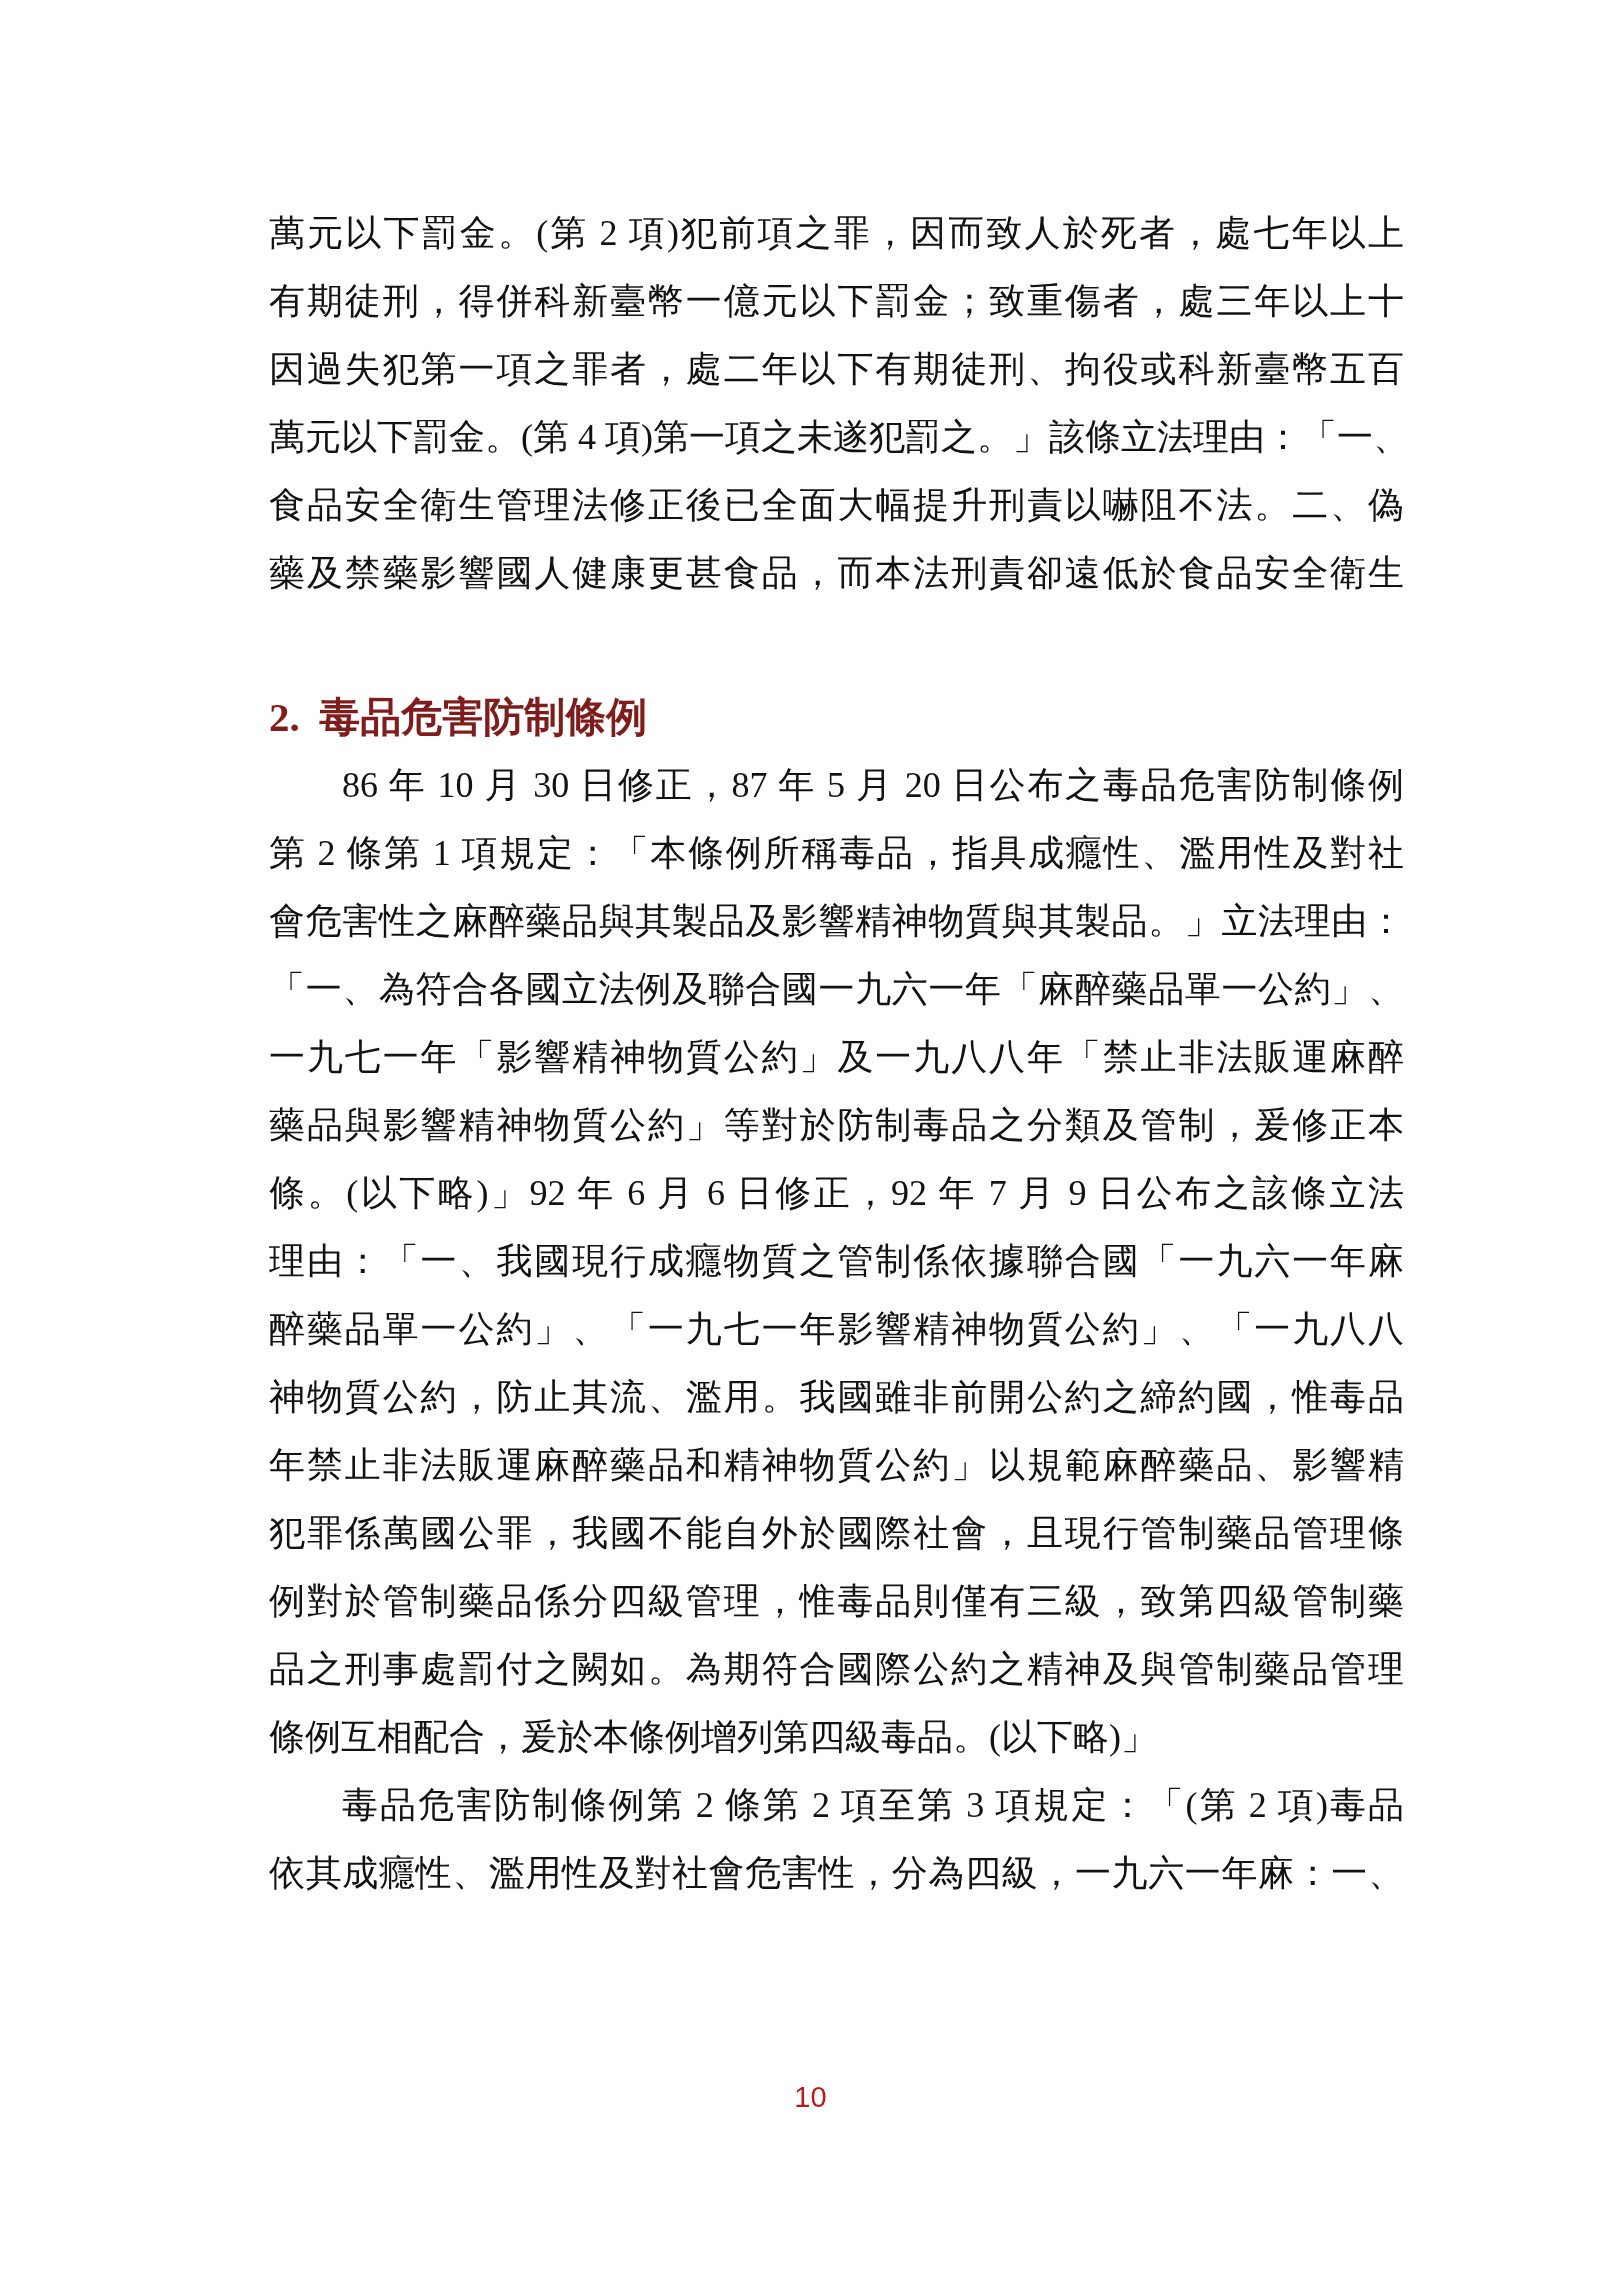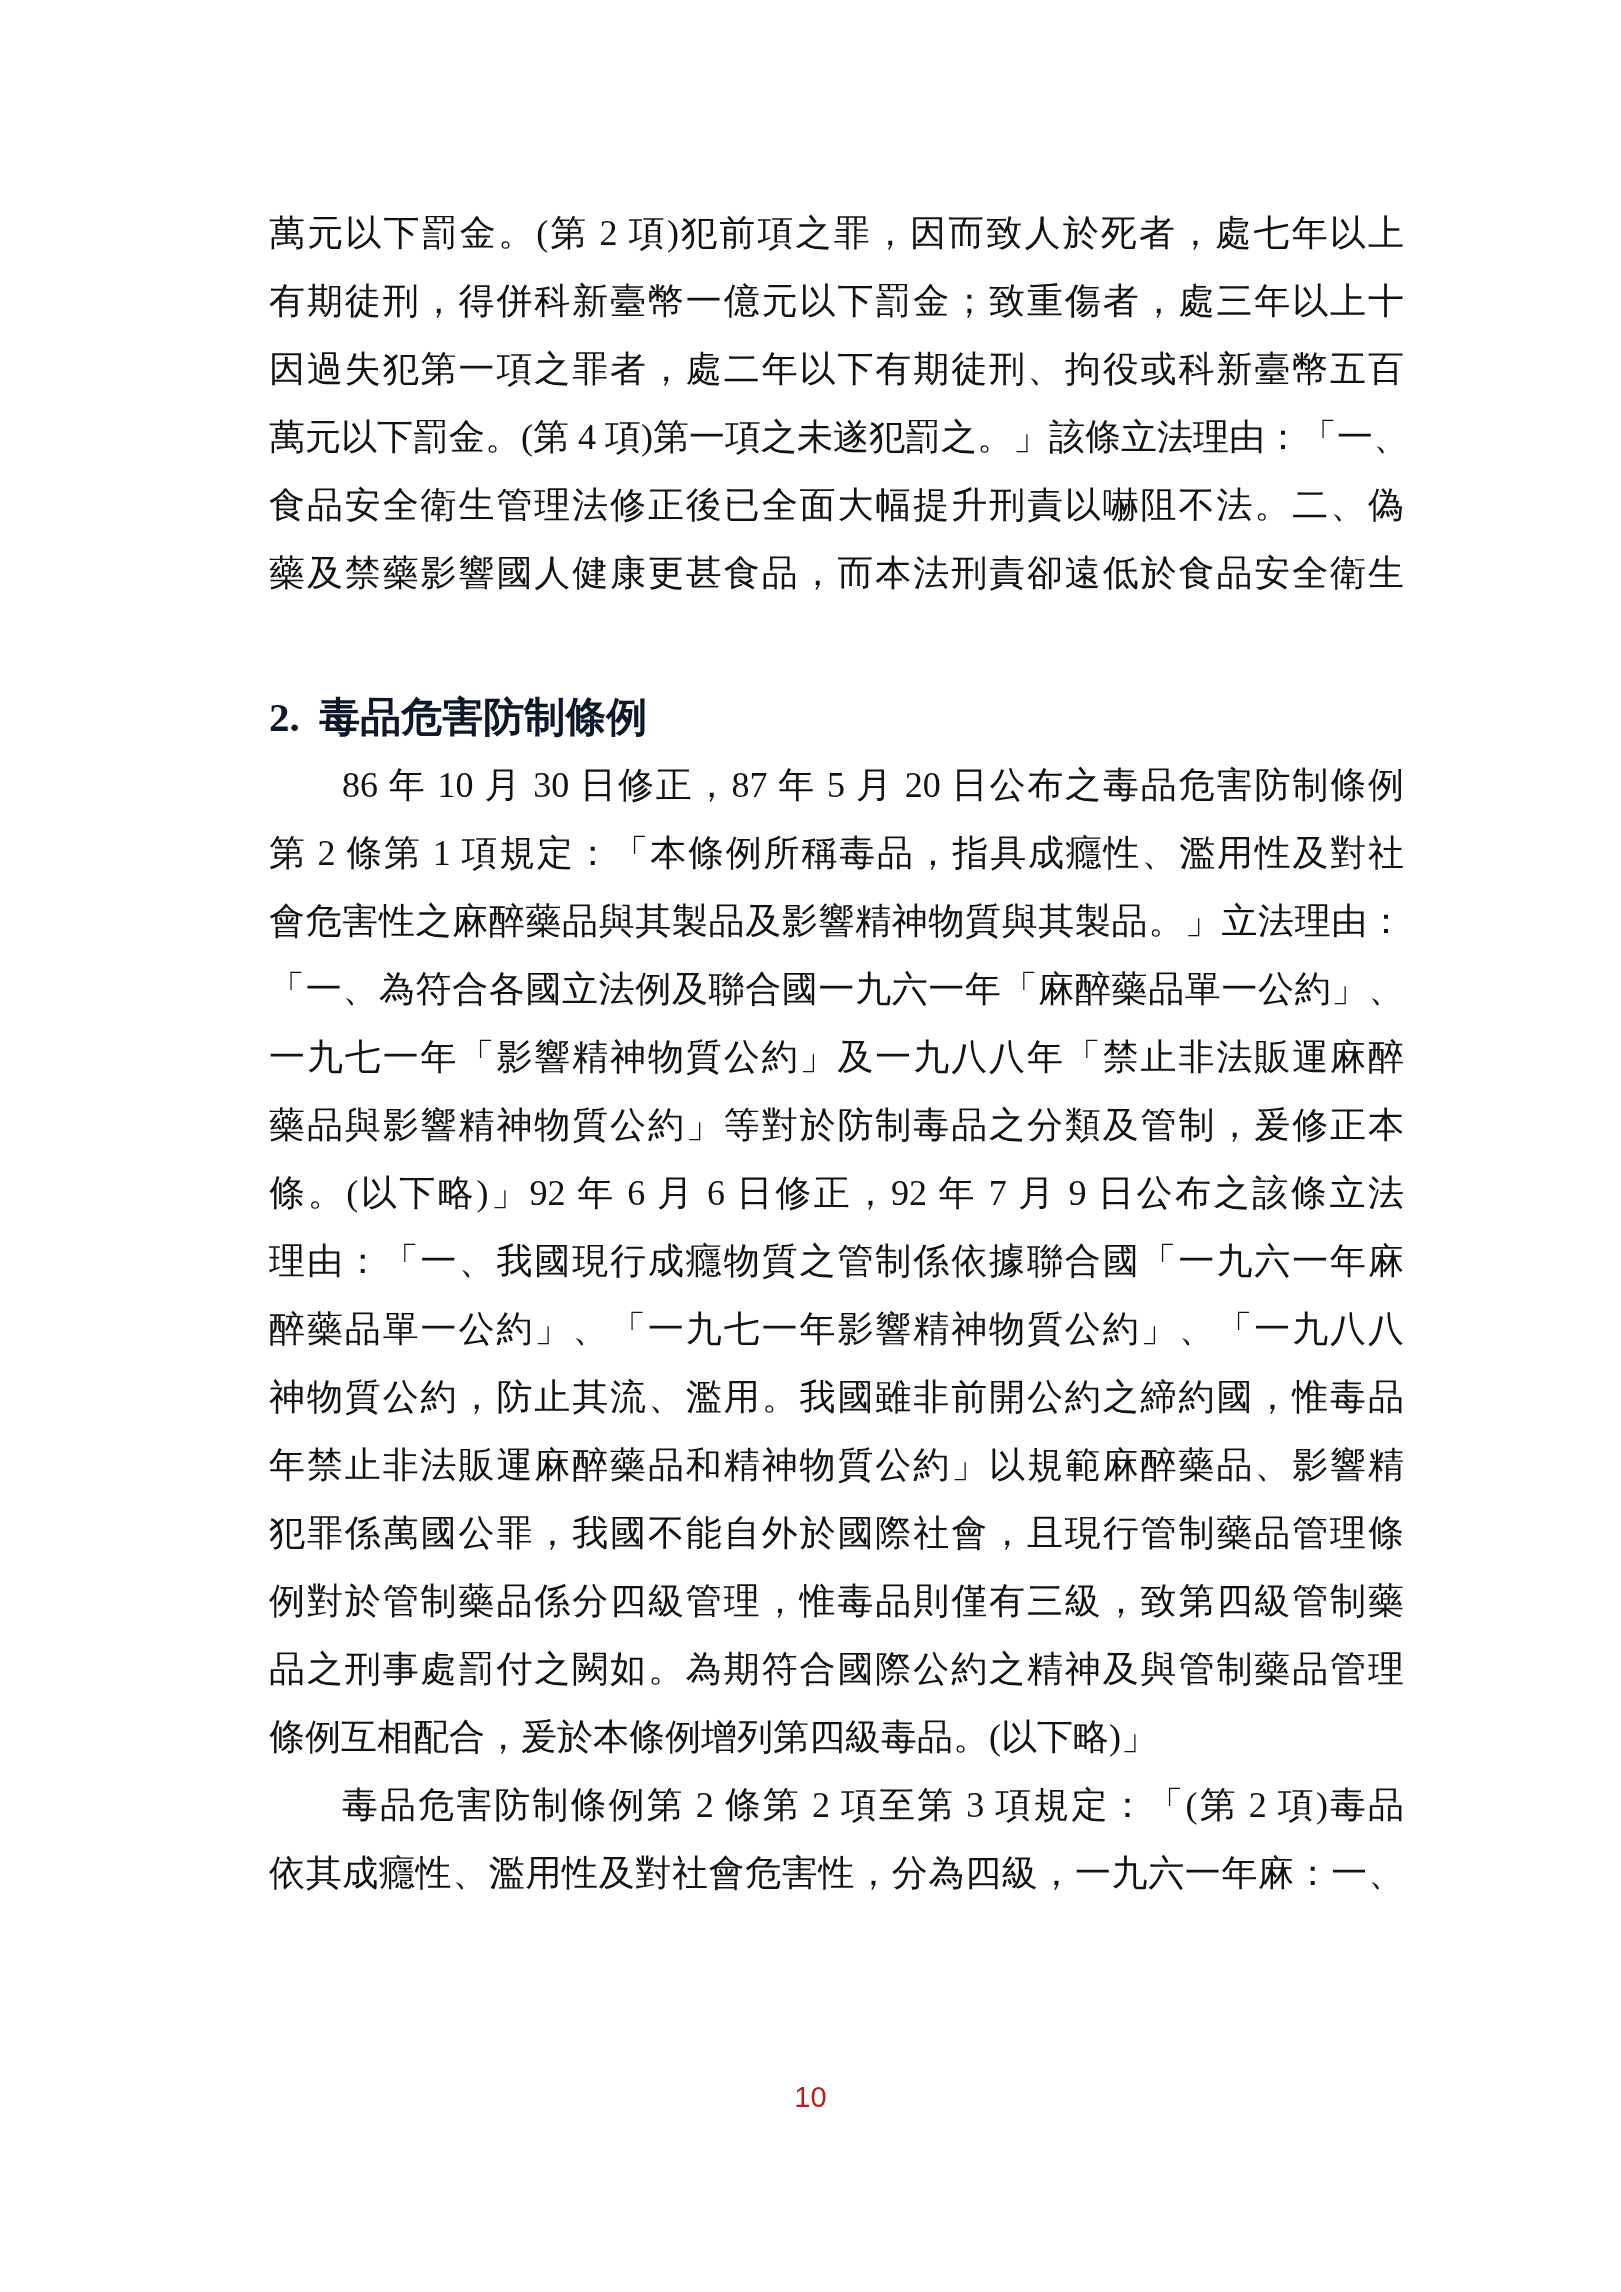--- a/index.html
+++ b/index.html
@@ -40,21 +40,21 @@
   }
   .line.indent {
     text-indent: 73px;
   }
   .heading {
     margin: 76px 0 0 0;
     height: 68px;
     line-height: 68px;
     font-size: 41px;
     font-weight: bold;
-    color: #0f172a;
+    color: #7f1d1d;
   }
   .heading .sec-num {
     display: inline-block;
     margin-right: 19.6px;
   }
   .page-number {
     position: absolute;
     top: 2080px;
     left: 0;
     width: 100%;

